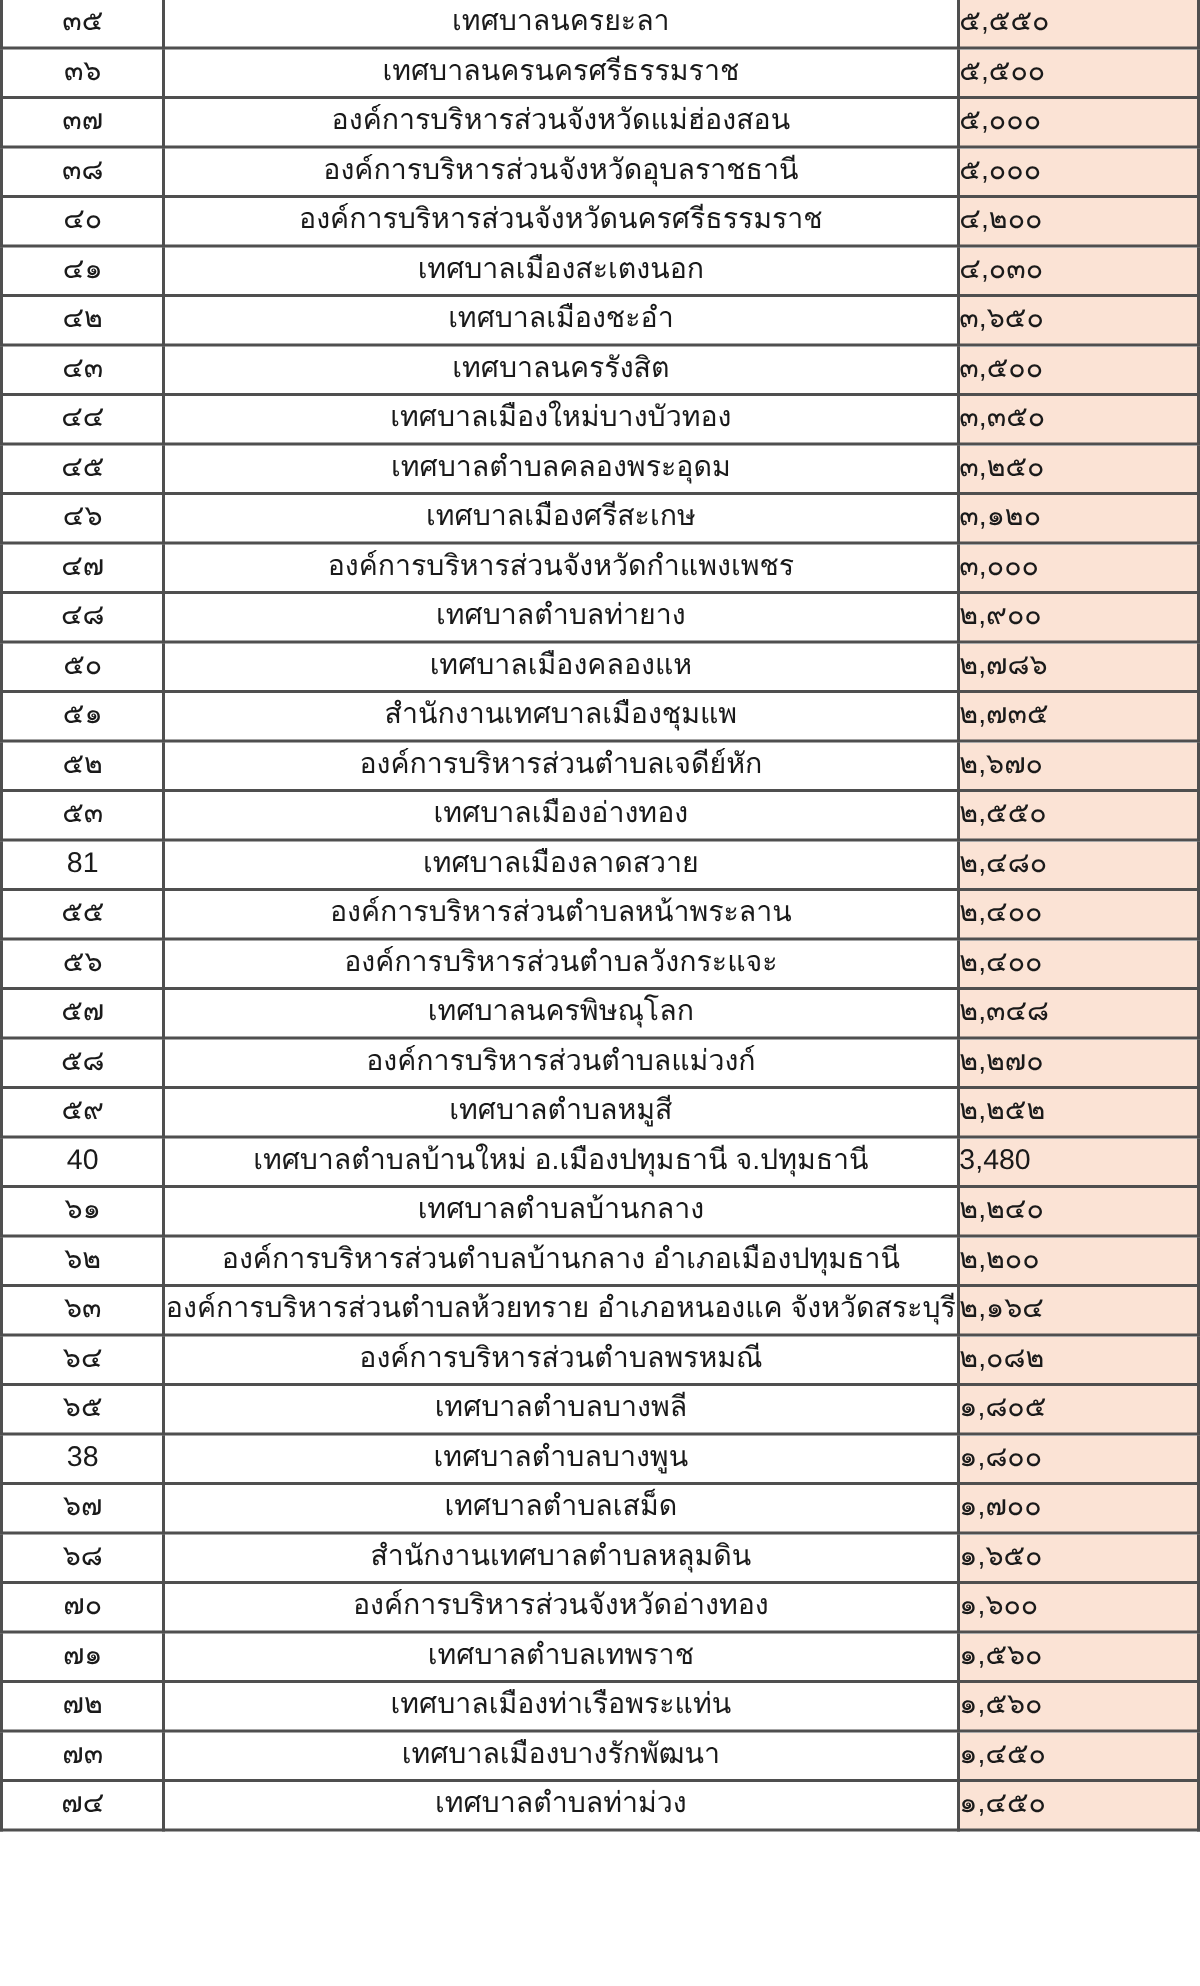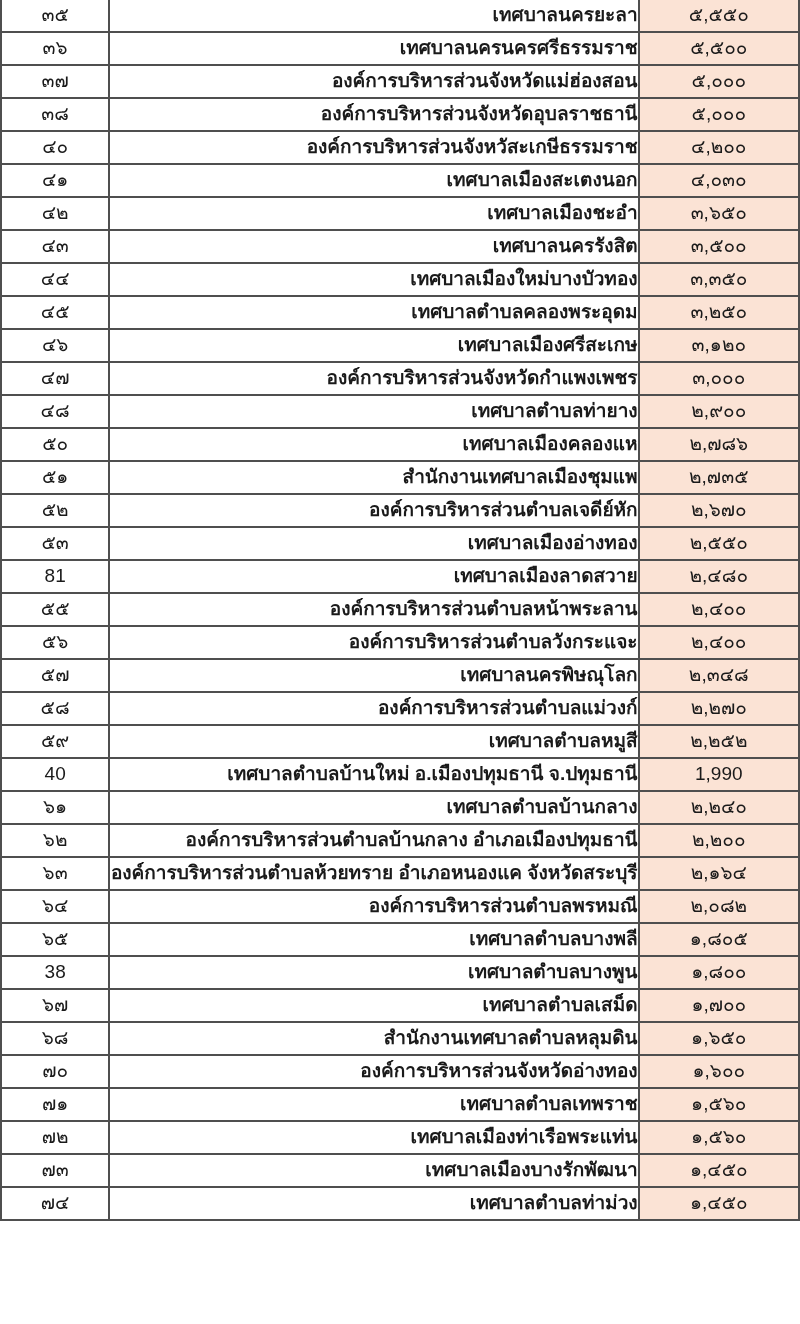--- a/index.html
+++ b/index.html
@@ -28,27 +28,26 @@
     padding:0;
     white-space:nowrap;
     overflow:hidden;
   }
   td.col-no{
     width:108px;
     text-align:center;
   }
   td.col-name{
     width:528px;
-    text-align:right;
+    text-align:center;
     padding-left:14px;
-    font-weight:bold;
   }
   td.col-value{
     width:160px;
-    text-align:center;
+    text-align:left;
     padding-right:10px;
     background:var(--peach);
   }
 </style>
 </head>
 <body>
 
 <table class="alloc">
   <tbody>
   <tr>
@@ -71,21 +70,21 @@
 
   <tr>
     <td class="col-no">๓๘</td>
     <td class="col-name">องค์การบริหารส่วนจังหวัดอุบลราชธานี</td>
     <td class="col-value">๕,๐๐๐</td>
   </tr>
 
 
   <tr>
     <td class="col-no">๔๐</td>
-    <td class="col-name">องค์การบริหารส่วนจังหวัสะเกษีธรรมราช</td>
+    <td class="col-name">องค์การบริหารส่วนจังหวัดนครศรีธรรมราช</td>
     <td class="col-value">๔,๒๐๐</td>
   </tr>
 
   <tr>
     <td class="col-no">๔๑</td>
     <td class="col-name">เทศบาลเมืองสะเตงนอก</td>
     <td class="col-value">๔,๐๓๐</td>
   </tr>
 
   <tr>
@@ -187,21 +186,21 @@
 
   <tr>
     <td class="col-no">๕๙</td>
     <td class="col-name">เทศบาลตำบลหมูสี</td>
     <td class="col-value">๒,๒๕๒</td>
   </tr>
 
   <tr>
     <td class="col-no">40</td>
     <td class="col-name">เทศบาลตำบลบ้านใหม่ อ.เมืองปทุมธานี จ.ปทุมธานี</td>
-    <td class="col-value">1,990</td>
+    <td class="col-value">3,480</td>
   </tr>
 
   <tr>
     <td class="col-no">๖๑</td>
     <td class="col-name">เทศบาลตำบลบ้านกลาง</td>
     <td class="col-value">๒,๒๔๐</td>
   </tr>
 
   <tr>
     <td class="col-no">๖๒</td>

